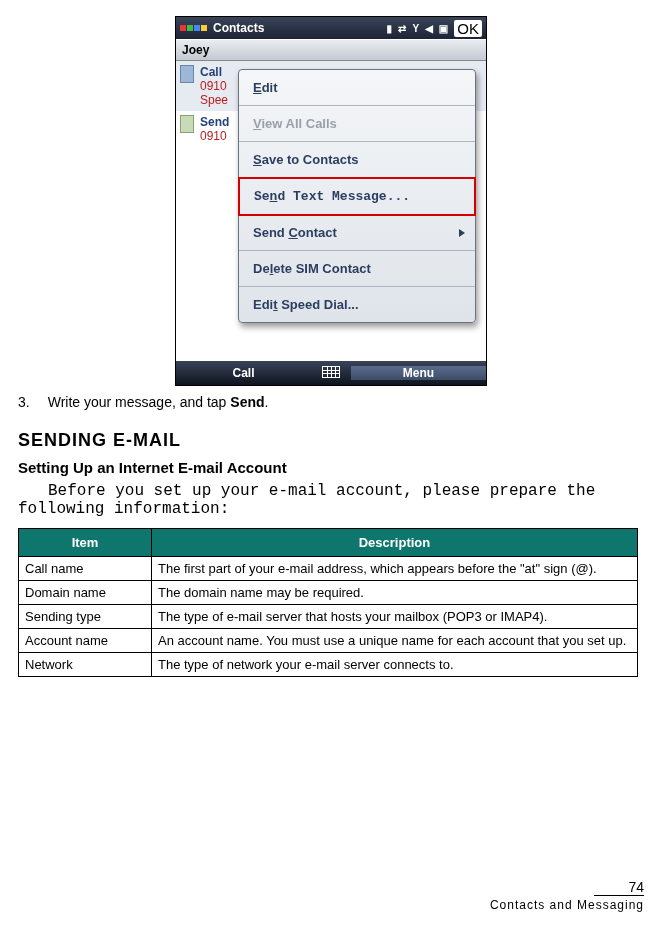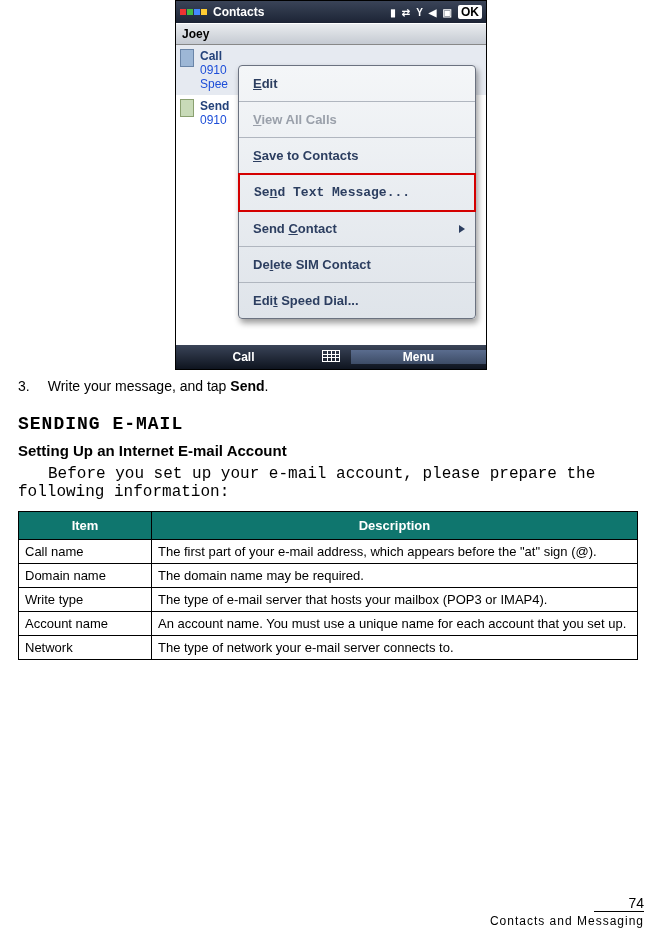--- a/index.html
+++ b/index.html
@@ -6,21 +6,21 @@
     margin: 0;
     padding: 0;
     width: 662px;
     height: 938px;
     background: #fff;
     font-family: Arial, Helvetica, sans-serif;
     color: #000;
     position: relative;
   }
   .page {
-    padding: 0 18px;
+    padding: 16px 18px;
     box-sizing: border-box;
     border-radius: 29px;
   }
   .phone {
     width: 310px;
     margin: 0 auto 8px auto;
     border: 1px solid #000;
     position: relative;
     background:#fff;
   }
@@ -31,21 +31,21 @@
     color:#fff;
     font-size:12px;
     font-weight:bold;
     background: linear-gradient(#3a4458,#1c2435);
     padding: 0 4px;
   }
   .statusbar .winicon { margin-right:6px; display:flex; gap:1px;}
   .statusbar .winicon span{width:6px;height:6px;display:inline-block;}
   .statusbar .spacer{flex:1;}
   .statusbar .sicons { display:flex; gap:6px; align-items:center; font-size:10px;}
-  .statusbar .ok{ background:#fff; color:#000; padding:0 3px; font-size:12px; font-weight:bold; border-radius:2px;}
+  .statusbar .ok{ background:#fff; color:#000; padding:0 3px; font-size:15px; font-weight:normal; border-radius:2px;}
   .header2 {
     height:20px;
     background: linear-gradient(#e9ecef,#c5cad2);
     border-top:1px solid #fff;
     border-bottom:1px solid #888;
     font-size:12px;
     font-weight:bold;
     padding-left:6px;
     line-height:20px;
   }
@@ -53,24 +53,24 @@
     background:#fff;
     font-size:12px;
     position:relative;
     height:300px;
   }
   .entry{display:flex; padding:4px 4px; gap:6px;}
   .entry.alt{background:#e6eaf1;}
   .eicon{width:12px;height:16px; background:#9db7d6; border:1px solid #6a85a8; flex:none;}
   .eicon.out{background:#c8dab8; border-color:#8aa070;}
   .etext .t1{font-weight:bold; color:#24427a;}
-  .etext .t2{color:#1d4ed8;}
+  .etext .t2{color:#b91c1c;}
   .popup{
     position:absolute;
-    top:20px; left:62px;
+    top:8px; left:62px;
     width:236px;
     background: linear-gradient(#f4f6f8,#dfe4ea);
     border:1px solid #6b7280;
     border-radius:4px;
     box-shadow: 2px 4px 6px rgba(0,0,0,0.4);
     font-size:13px;
     font-weight:bold;
     color:#2c3e60;
   }
   .popup .mitem{
@@ -108,21 +108,21 @@
     linear-gradient(#fff,#fff) 12px 0/1px 100% no-repeat,
     linear-gradient(#fff,#fff) 0 3px/100% 1px no-repeat,
     linear-gradient(#fff,#fff) 0 6px/100% 1px no-repeat;}
   .softbar .sel{background: linear-gradient(#5a6c8e,#3d4c66);}
 
   ol.step {list-style:none; margin:4px 0 20px 0; padding:0; font-size:14px;}
   ol.step li::before{content:"3."; margin-right:18px;}
   ol.step b{font-weight:bold;}
 
   h2.section{
-    font-family: Liberation Mono, monospace;
+    font-family: Liberation Sans, sans-serif;
     letter-spacing:1px;
     font-variant: small-caps;
     text-transform: uppercase;
     font-size:18px;
     margin:6px 0 8px 0;
     font-weight:900;
   }
   h3.sub{font-size:15px; font-weight:bold; margin:0 0 6px 0;}
   p.intro{font-size:16px; margin:0 0 10px 0; text-indent:30px;font-family:Liberation Mono, monospace;}
 
@@ -141,21 +141,21 @@
     text-align:center;
   }
   table.info td{
     border:1px solid #000;
     padding:4px 6px;
     vertical-align:top;
   }
   table.info td:first-child{width:120px;}
   .footer{
     position:absolute;
-    bottom:10px; right:18px;
+    bottom:26px; right:18px;
     text-align:right;
     font-size:12px;
   }
   .footer .pg{font-size:14px;}
   .footer .line{width:50px;height:1px;background:#000;margin-left:auto;margin-bottom:2px;}
   .footer .cat{font-family:"Arial Black",Arial,sans-serif;letter-spacing:1px;}
 </style>
 </head>
 <body>
 
@@ -233,21 +233,21 @@
     <tbody>
       <tr>
           <td>Call name</td>
           <td>The first part of your e-mail address, which appears before the "at" sign (@).</td>
         </tr>
       <tr>
           <td>Domain name</td>
           <td>The domain name may be required.</td>
         </tr>
       <tr>
-          <td>Write type</td>
+          <td>Sending type</td>
           <td>The type of e-mail server that hosts your mailbox (POP3 or IMAP4).</td>
         </tr>
       <tr>
           <td>Account name</td>
           <td>An account name. You must use a unique name for each account that you set up.</td>
         </tr>
       <tr>
           <td>Network</td>
           <td>The type of network your e-mail server connects to.</td>
         </tr>

